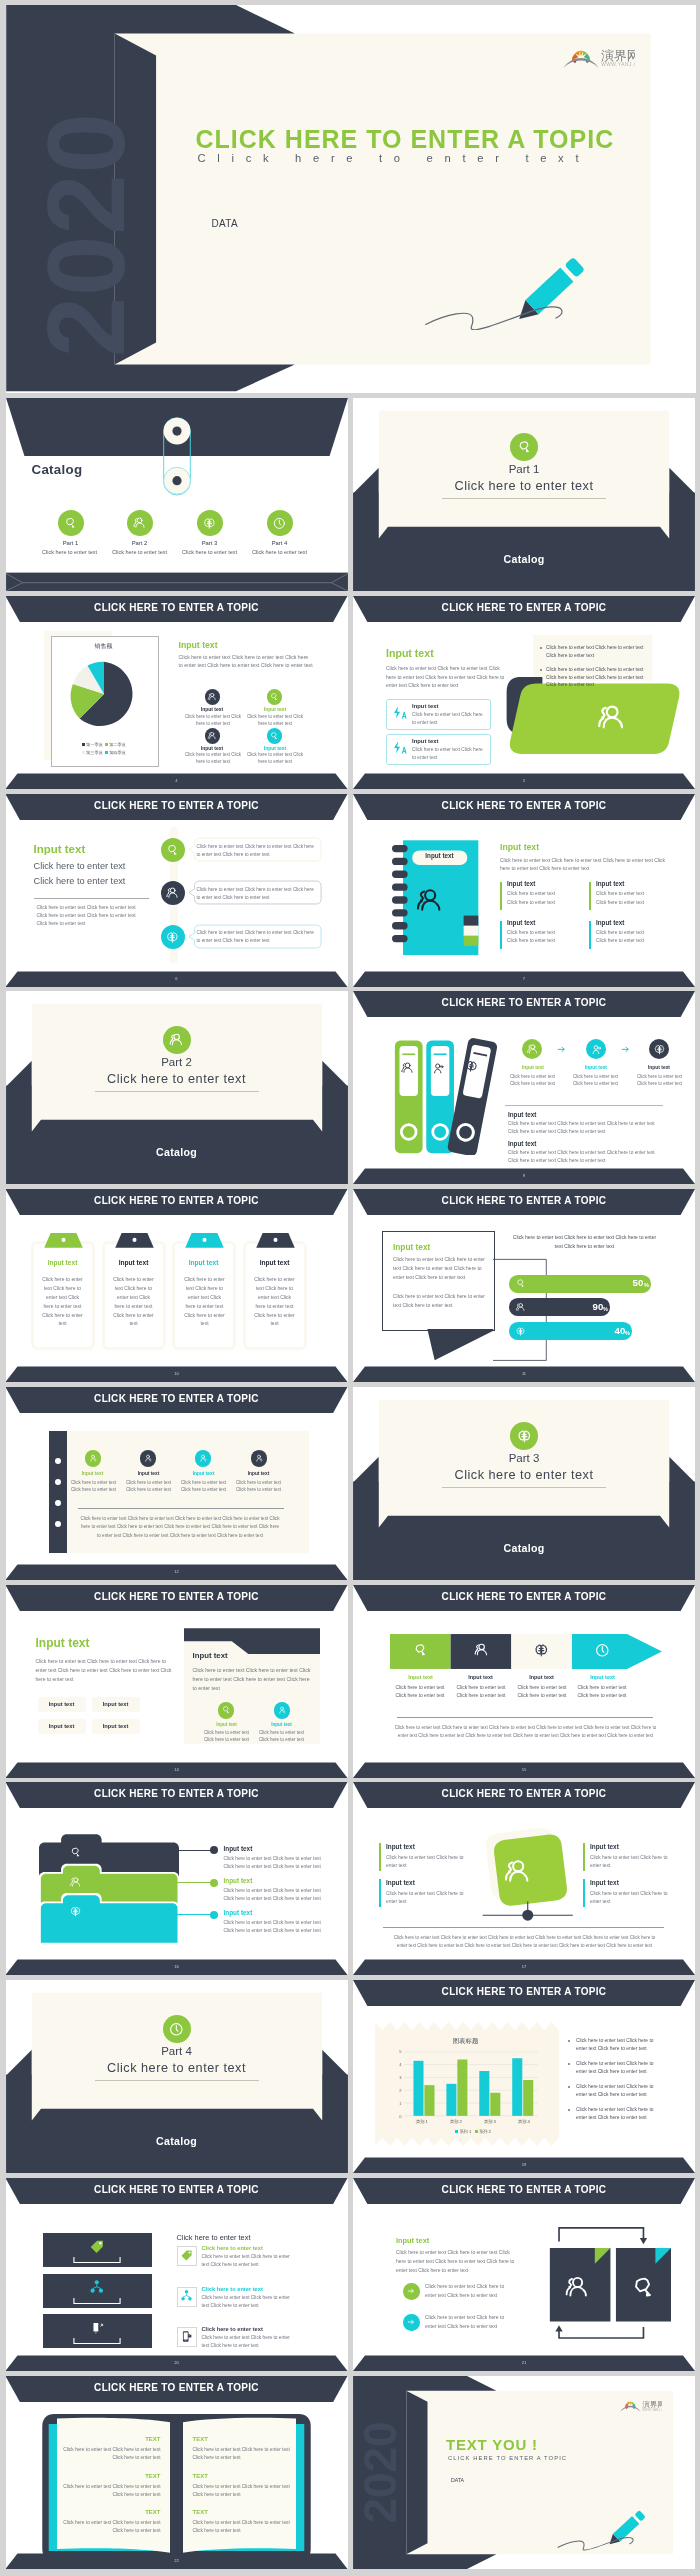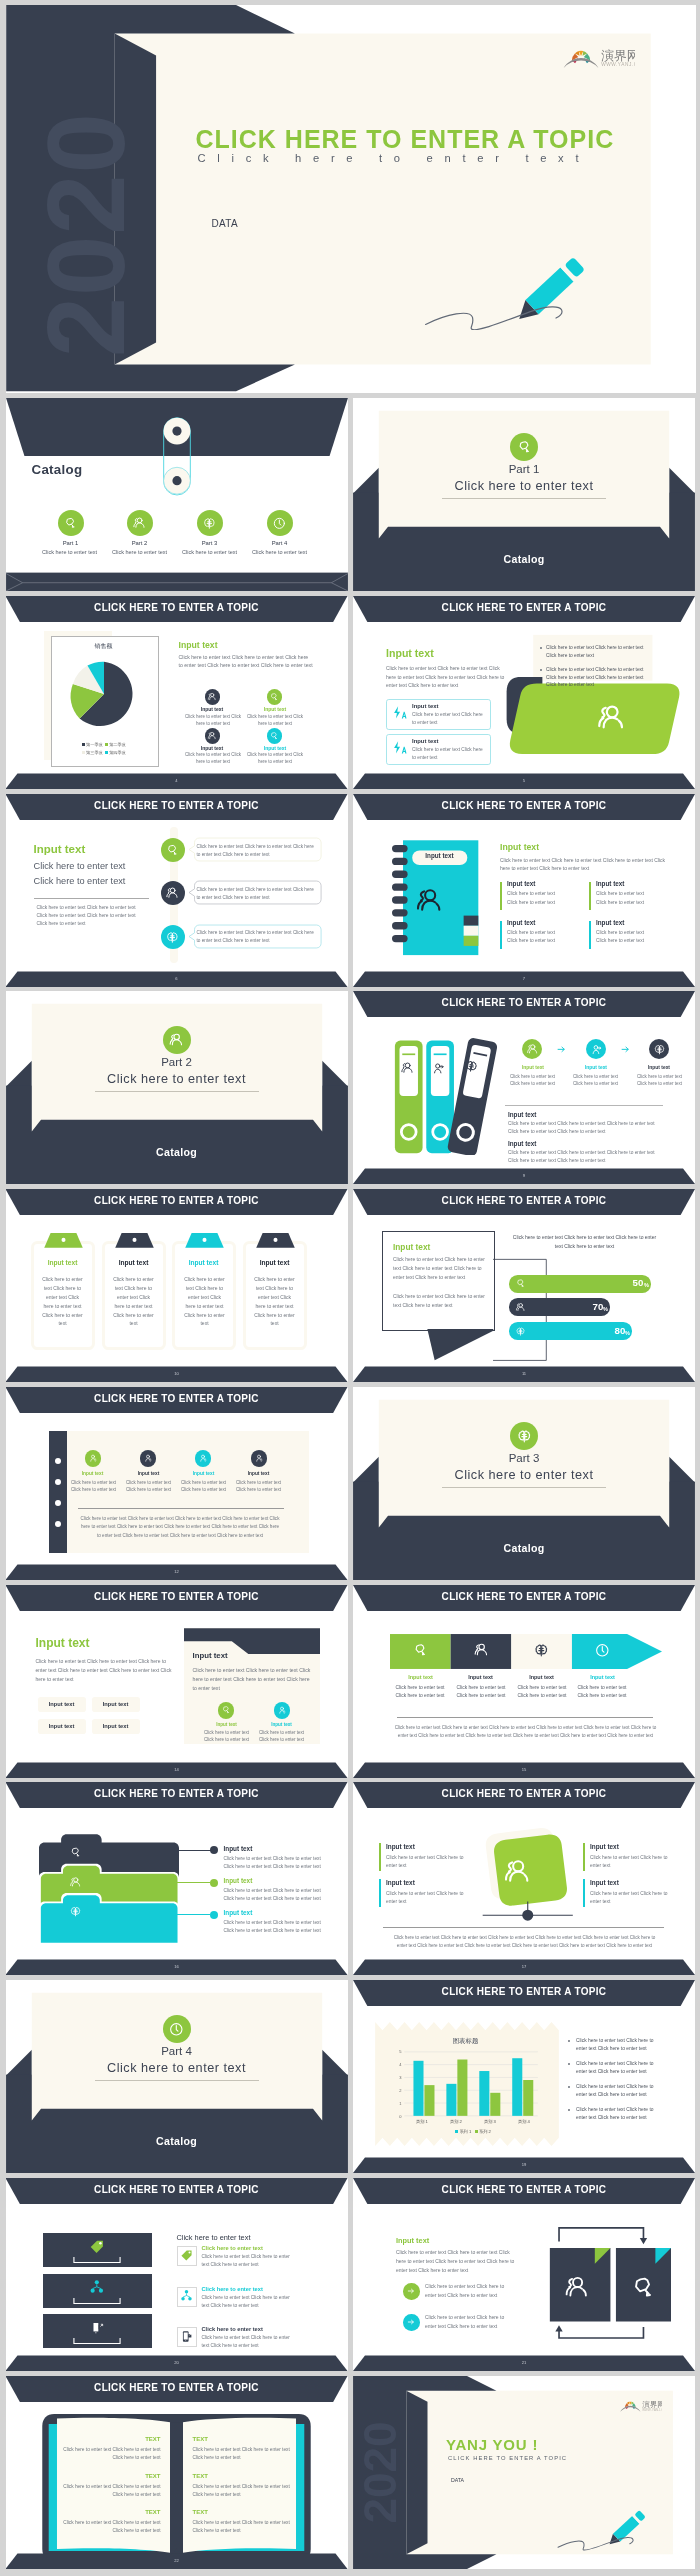--- a/index.html
+++ b/index.html
@@ -560,29 +560,29 @@
         </svg>
       </div>
   <div class="t" style="left:272px;top:88px;width:18.4px;text-align:right;font-size:9.7px;font-weight:700;color:#fff;">50</div>
   <div class="t" style="left:291px;top:93px;font-size:5.5px;font-weight:700;color:#fff;">%</div>
   <div style="position:absolute;left:156px;top:109px;width:101px;height:17.5px;border-radius:8.7px;background:#373F4F;"></div>
   <div style="position:absolute;left:162px;top:113px;">
         <svg width="11" height="11" viewBox="0 0 24 24" style="color:#fff;">
           <use href="#i-people"></use>
         </svg>
       </div>
-  <div class="t" style="left:232px;top:112px;width:18.4px;text-align:right;font-size:9.7px;font-weight:700;color:#fff;">70</div>
+  <div class="t" style="left:232px;top:112px;width:18.4px;text-align:right;font-size:9.7px;font-weight:700;color:#fff;">90</div>
   <div class="t" style="left:250px;top:117px;font-size:5.5px;font-weight:700;color:#fff;">%</div>
   <div style="position:absolute;left:156px;top:133px;width:123px;height:17.5px;border-radius:8.7px;background:#14CBD6;"></div>
   <div style="position:absolute;left:162px;top:137px;">
         <svg width="11" height="11" viewBox="0 0 24 24" style="color:#fff;">
           <use href="#i-brain"></use>
         </svg>
       </div>
-  <div class="t" style="left:254px;top:136px;width:18.4px;text-align:right;font-size:9.7px;font-weight:700;color:#fff;">80</div>
+  <div class="t" style="left:254px;top:136px;width:18.4px;text-align:right;font-size:9.7px;font-weight:700;color:#fff;">40</div>
   <div class="t" style="left:272px;top:141px;font-size:5.5px;font-weight:700;color:#fff;">%</div>
   <div class="ftr">
         <span>11</span>
       </div>
 </div>
 <div class="slide sl" style="left:5.5px;top:1387px;width:342px;height:193px;">
   <div class="hdr">
         <span>CLICK HERE TO ENTER A TOPIC</span>
       </div>
   <div style="position:absolute;left:43px;top:44px;width:260px;height:122px;background:#FBF8EF;"></div>
@@ -1010,21 +1010,21 @@
       </div>
 </div>
 <div class="slide sl" style="left:353px;top:2376px;width:342px;height:193px;">
   <svg width="342" height="193" viewBox="0 0 372 210" style="position:absolute;left:0;top:0;">
     <rect x="0" y="0" width="372" height="210" fill="#fff"></rect>
     <rect x="58" y="16" width="290" height="178" fill="#FBF8EF"></rect>
     <path d="M0 0 H124 L156 16 H58 V194 H156 L124 210 H0 Z" fill="#373F4F"></path>
     <path d="M58 16 L81 28 V182 L58 194 Z" fill="#373F4F"></path>
     <text x="-105" y="47" transform="rotate(-90)" fill="#414A5D" font-size="50" font-family="Liberation Sans, sans-serif" font-weight="700" text-anchor="middle">2020</text>
   </svg>
-  <div class="h gt" style="left:93px;top:60px;font-size:15px;letter-spacing:0.8px;">YANJ YOU !</div>
+  <div class="h gt" style="left:93px;top:60px;font-size:15px;letter-spacing:0.8px;">TEXT YOU !</div>
   <div class="t" style="left:95px;top:79px;font-size:5.8px;letter-spacing:1.1px;color:#585F6B;">CLICK HERE TO ENTER A TOPIC</div>
   <div class="t" style="left:98px;top:101px;font-size:5.2px;color:#3b4150;">DATA</div>
   <div style="position:absolute;left:265px;top:22px;">
     <svg width="44" height="14" viewBox="0 0 82 25">
       <g transform="translate(2,1)">
         <path d="M11 16 A11 11 0 0 1 14.3 8.2 L18 12 Z" fill="#D4682C"></path>
         <path d="M14.3 8.2 A11 11 0 0 1 18.5 5.6 L19.4 10.8 Z" fill="#E08A1E"></path>
         <path d="M18.5 5.6 A11 11 0 0 1 23.5 5.6 L21 11 Z" fill="#EFA221"></path>
         <path d="M23.5 5.6 A11 11 0 0 1 27.7 8.2 L22.6 10.8 Z" fill="#8CBE4B"></path>
         <path d="M27.7 8.2 A11 11 0 0 1 31 16 L24 12 Z" fill="#4CB086"></path>

